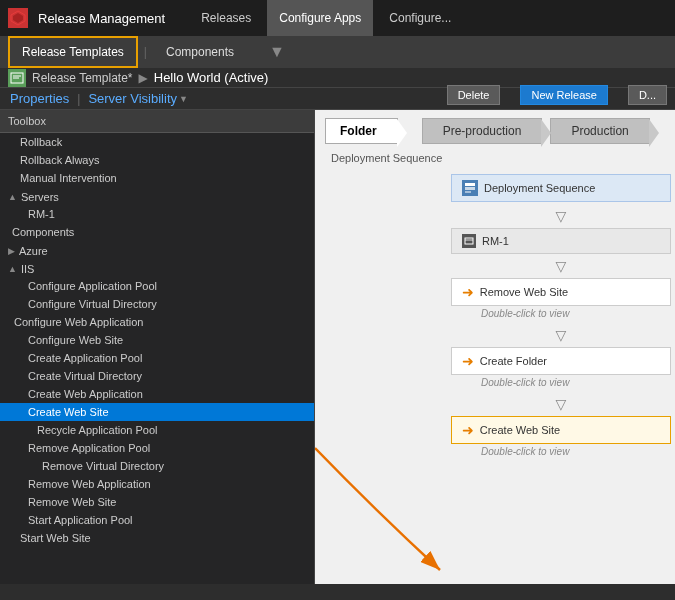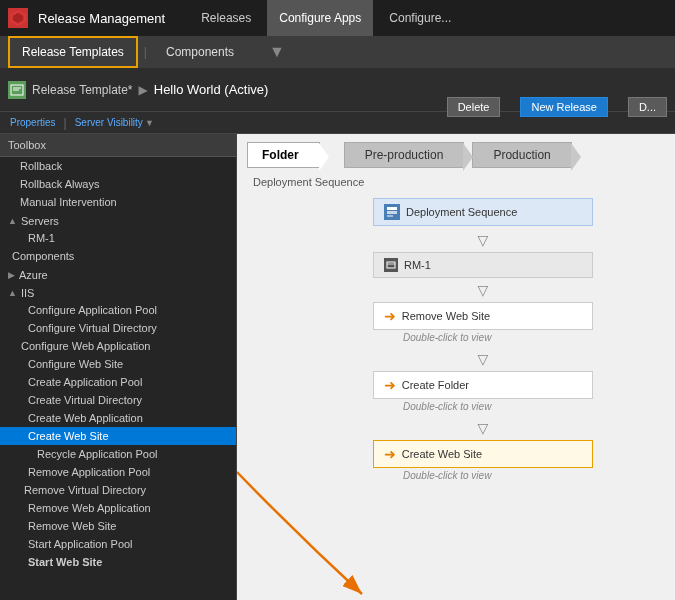--- a/index.html
+++ b/index.html
@@ -45,21 +45,21 @@
     }
     .sub-nav-tab.highlighted {
       border: 2px solid #e8a000;
       color: #fff;
     }
     .separator { color: #666; padding: 0 4px; }
 
     
     .breadcrumb-bar {
       background: #2d2d2d;
-      height: 44px;
+      height: 20px;
       display: flex;
       align-items: center;
       padding: 0 8px;
       gap: 6px;
       border-bottom: 1px solid #444;
     }
     .breadcrumb-icon {
       width: 18px; height: 18px; background: #5a9e5a;
       display: inline-flex; align-items: center; justify-content: center;
       color: #fff; font-size: 9px;
@@ -80,34 +80,34 @@
     
     .properties-bar {
       background: #2d2d2d;
       height: 22px;
       display: flex;
       align-items: center;
       padding: 0 10px;
       gap: 8px;
       border-bottom: 1px solid #444;
     }
-    .prop-link { color: #5aacff; font-size: 10px; cursor: pointer; text-align: center; }
+    .prop-link { color: #5aacff; font-size: 13px; cursor: pointer; text-align: center; }
     .prop-separator { color: #666; }
     .prop-link-with-arrow { display: flex; align-items: center; gap: 2px; }
     .dropdown-arrow { color: #888; font-size: 9px; }
 
     
     .main-content {
       display: flex;
       height: calc(600px - 36px - 32px - 36px - 22px);
     }
 
     
     .toolbox {
-      width: 237px;
+      width: 315px;
       background: #252526;
       border-right: 1px solid #444;
       display: flex;
       flex-direction: column;
       overflow: hidden;
     }
     .toolbox-header {
       background: #3c3c3c;
       padding: 5px 8px;
       font-size: 11px;
@@ -346,33 +346,33 @@
         <span class="group-arrow">▶</span>
         <span>Azure</span>
       </div>
 
       <div class="toolbox-group">
         <span class="group-arrow">▲</span>
         <span>IIS</span>
       </div>
       <div class="toolbox-item" style="padding-left:28px;">Configure Application Pool</div>
       <div class="toolbox-item" style="padding-left:28px;">Configure Virtual Directory</div>
-      <div class="toolbox-item" style="padding-left:21px;">Configure Web Application</div>
+      <div class="toolbox-item" style="padding-left:14px;">Configure Web Application</div>
       <div class="toolbox-item" style="padding-left:28px;">Configure Web Site</div>
       <div class="toolbox-item" style="padding-left:28px;">Create Application Pool</div>
       <div class="toolbox-item" style="padding-left:28px;">Create Virtual Directory</div>
       <div class="toolbox-item" style="padding-left:28px;">Create Web Application</div>
       <div class="toolbox-item selected" style="padding-left:28px;">Create Web Site</div>
       <div class="toolbox-item" style="padding-left:28px;margin-left:9px;">Recycle Application Pool</div>
       <div class="toolbox-item" style="padding-left:28px;">Remove Application Pool</div>
-      <div class="toolbox-item" style="padding-left:24px;">Remove Virtual Directory</div>
+      <div class="toolbox-item" style="padding-left:42px;">Remove Virtual Directory</div>
       <div class="toolbox-item" style="padding-left:28px;">Remove Web Application</div>
       <div class="toolbox-item" style="padding-left:28px;">Remove Web Site</div>
       <div class="toolbox-item" style="padding-left:28px;">Start Application Pool</div>
-      <div class="toolbox-item" style="padding-left:28px;font-weight:bold;">Start Web Site</div>
+      <div class="toolbox-item" style="padding-left:20px;">Start Web Site</div>
     </div>
   </div>
 
   <div class="right-panel">
 
     <div class="stage-tabs">
       <div class="chevron-tab active" style="background:#fff; color:#000;">
         <span>Folder</span>
       </div>
       <div style="display:flex;align-items:center;margin-left:18px;">

